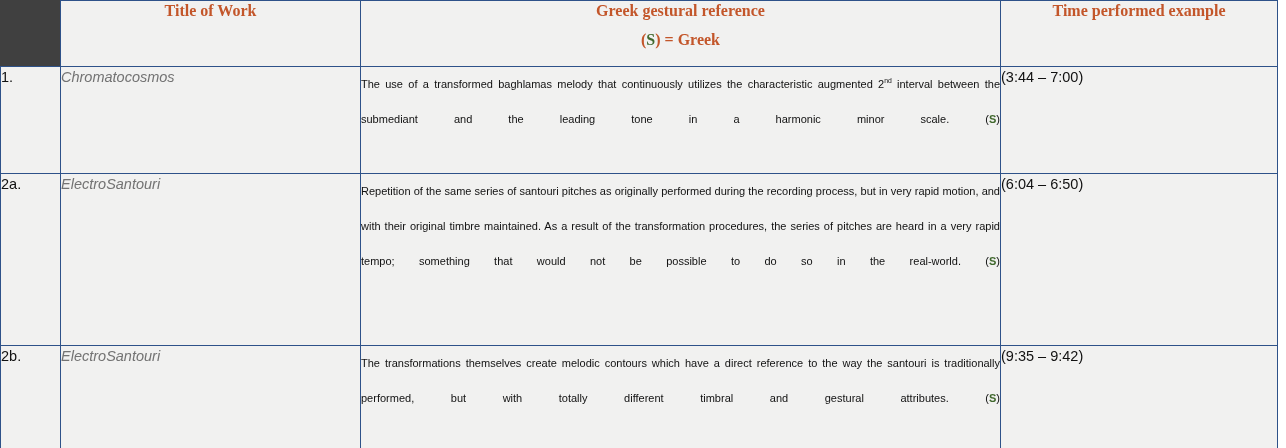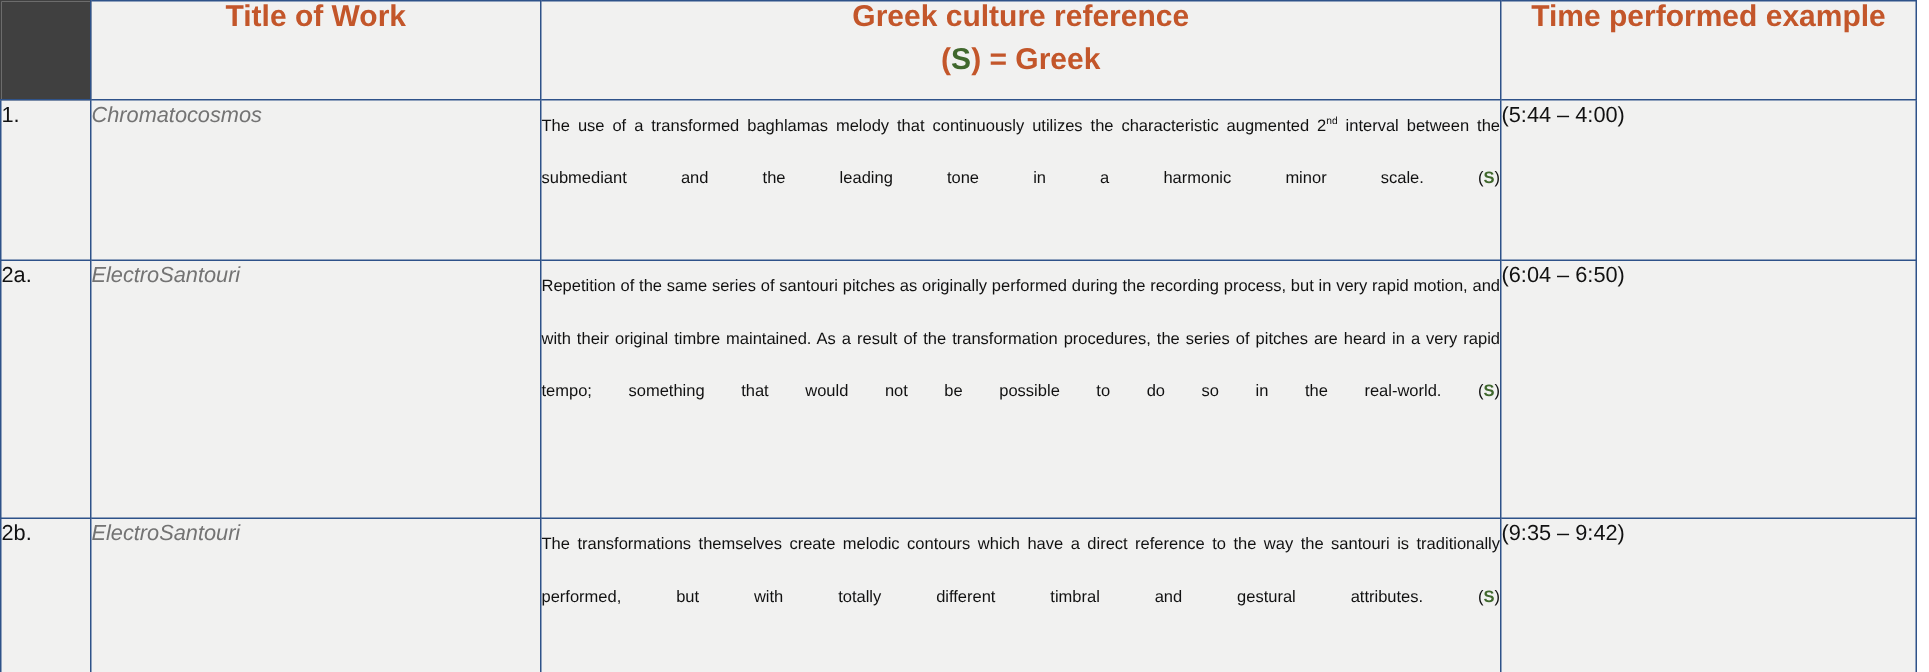--- a/index.html
+++ b/index.html
@@ -40,24 +40,25 @@
   col.c-num   { width: 60px; }
   col.c-title { width: 300px; }
   col.c-ref   { width: 640px; }
   col.c-time  { width: 277px; }
 
   
   .hdr-cell {
     height: 66px;
     text-align: center;
     font-weight: bold;
-    font-size: 20px;
+    font-size: 16px;
     color: #c3562a;
     padding-top: 7px;
     box-sizing: border-box;
+    font-family: Liberation Serif, serif;
   }
   .hdr-dark {
     background: #404040 !important;
     border-color: #404040 !important;
     border-right-color: #2e5289 !important;
     border-bottom-color: #2e5289 !important;
   }
   .hdr-line1 { line-height: 20px; }
   .hdr-line2 {
     line-height: 20px;
@@ -128,36 +129,36 @@
       <col class="c-ref">
       <col class="c-time">
     </colgroup>
     <thead>
       <tr>
         <th class="hdr-cell hdr-dark"></th>
         <th class="hdr-cell">
           <div class="hdr-line1">Title of Work</div>
         </th>
         <th class="hdr-cell">
-          <div class="hdr-line1">Greek culture reference</div>
+          <div class="hdr-line1">Greek gestural reference</div>
           <div class="hdr-line2">
             <span>(</span><span class="s-mark-hdr">S</span><span>) = Greek</span>
           </div>
         </th>
         <th class="hdr-cell">
           <div class="hdr-line1">Time performed example</div>
         </th>
       </tr>
     </thead>
     <tbody>
       <tr class="row-1">
         <td class="cell-num">1.</td>
         <td class="cell-title">Chromatocosmos</td>
         <td class="cell-ref"><span>The use of a transformed baghlamas melody that continuously utilizes the characteristic augmented 2</span><sup>nd</sup><span> interval between the submediant and the leading tone in a harmonic minor scale. (</span><span class="s-mark">S</span><span>)</span></td>
-        <td class="cell-time">(5:44 – 4:00)</td>
+        <td class="cell-time">(3:44 – 7:00)</td>
       </tr>
       <tr class="row-2a">
         <td class="cell-num">2a.</td>
         <td class="cell-title">ElectroSantouri</td>
         <td class="cell-ref"><span>Repetition of the same series of santouri pitches as originally performed during the recording process, but in very rapid motion, and with their original timbre maintained. As a result of the transformation procedures, the series of pitches are heard in a very rapid tempo; something that would not be possible to do so in the real-world. (</span><sup></sup><span></span><span class="s-mark">S</span><span>)</span></td>
         <td class="cell-time">(6:04 – 6:50)</td>
       </tr>
       <tr class="row-2b">
         <td class="cell-num">2b.</td>
         <td class="cell-title">ElectroSantouri</td>

